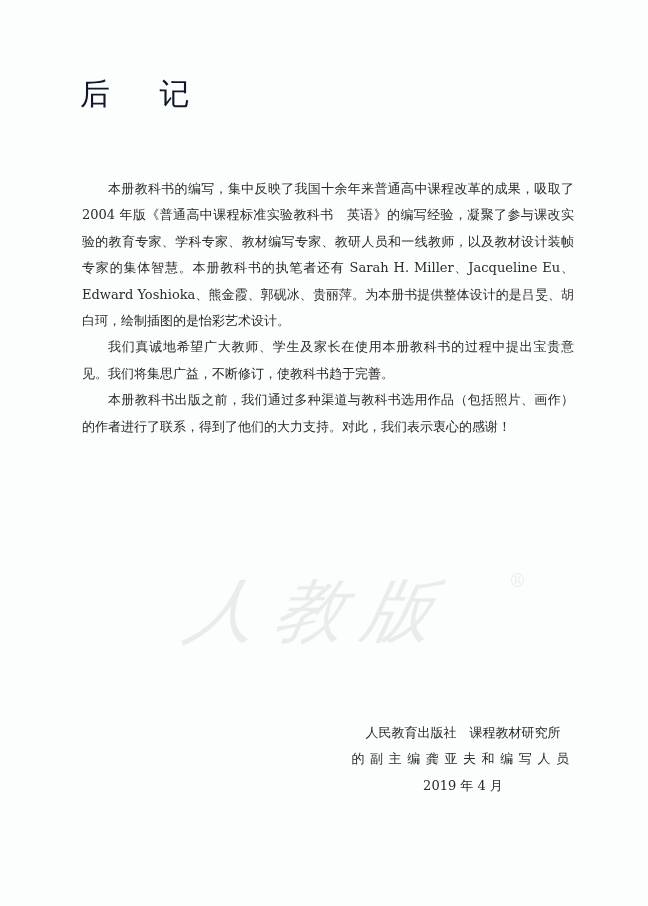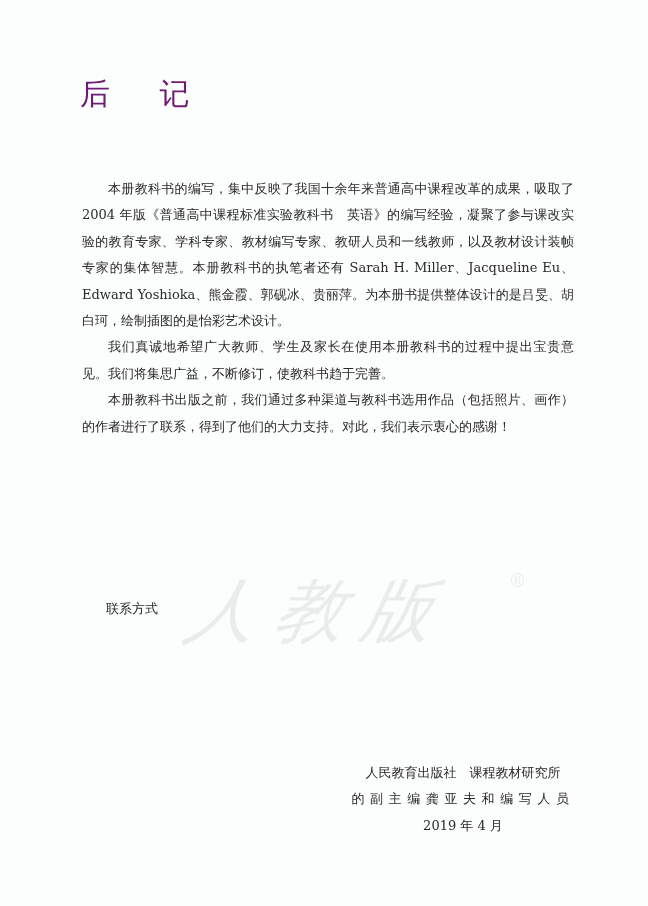--- a/index.html
+++ b/index.html
@@ -14,21 +14,21 @@
       overflow: hidden;
       font-family: "DejaVu Serif", "Liberation Serif", serif;
       color: #2a2a2a;
     }
     .page-title {
       position: absolute;
       left: 80px;
       top: 74px;
       font-size: 30px;
       letter-spacing: 20px;
-      color: #701a75;
+      color: #0f172a;
       font-family: "DejaVu Sans", "Liberation Sans", sans-serif;
       font-weight: normal;
       margin: 0;
     }
     .body-text {
       position: absolute;
       left: 82px;
       top: 176px;
       width: 492px;
       font-size: 13px;
@@ -70,21 +70,21 @@
       top: 6px;
       font-size: 18px;
       font-style: normal;
       letter-spacing: 0;
       line-height: 18px;
       transform: skewX(12deg);
     }
     .signature {
       position: absolute;
       left: 348px;
-      top: 760px;
+      top: 720px;
       width: 230px;
       font-size: 13px;
       line-height: 26.4px;
       text-align: center;
     }
     .signature .sig-line2 {
       letter-spacing: 5.6px;
     }
   </style>
 </head>
@@ -97,20 +97,19 @@
   <span class="reg">®</span>
 </div>
 
 <div class="body-text">
   <p>本册教科书的编写，集中反映了我国十余年来普通高中课程改革的成果，吸取了 2004 年版《普通高中课程标准实验教科书　英语》的编写经验，凝聚了参与课改实验的教育专家、学科专家、教材编写专家、教研人员和一线教师，以及教材设计装帧专家的集体智慧。本册教科书的执笔者还有 Sarah H. Miller、Jacqueline Eu、Edward Yoshioka、熊金霞、郭砚冰、贵丽萍。为本册书提供整体设计的是吕旻、胡白珂，绘制插图的是怡彩艺术设计。</p>
   <p>我们真诚地希望广大教师、学生及家长在使用本册教科书的过程中提出宝贵意见。我们将集思广益，不断修订，使教科书趋于完善。</p>
   <p>本册教科书出版之前，我们通过多种渠道与教科书选用作品（包括照片、画作）的作者进行了联系，得到了他们的大力支持。对此，我们表示衷心的感谢！</p>
 </div>
 
 <div class="contact">
-  <div>联系方式</div>
 </div>
 
 <div class="signature">
   <div>人民教育出版社　课程教材研究所</div>
   <div class="sig-line2">的副主编龚亚夫和编写人员</div>
   <div>2019 年 4 月</div>
 </div>
 
 </body></html>

